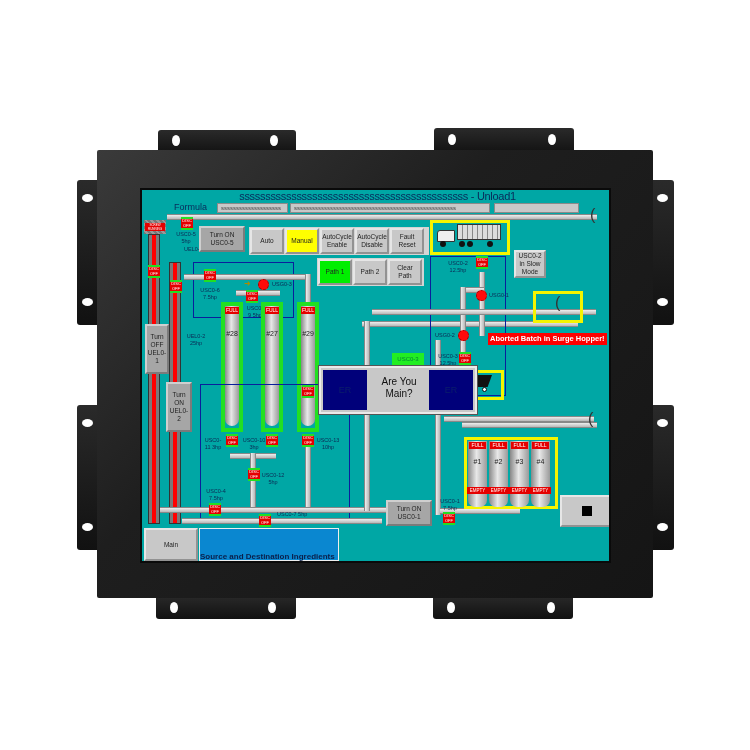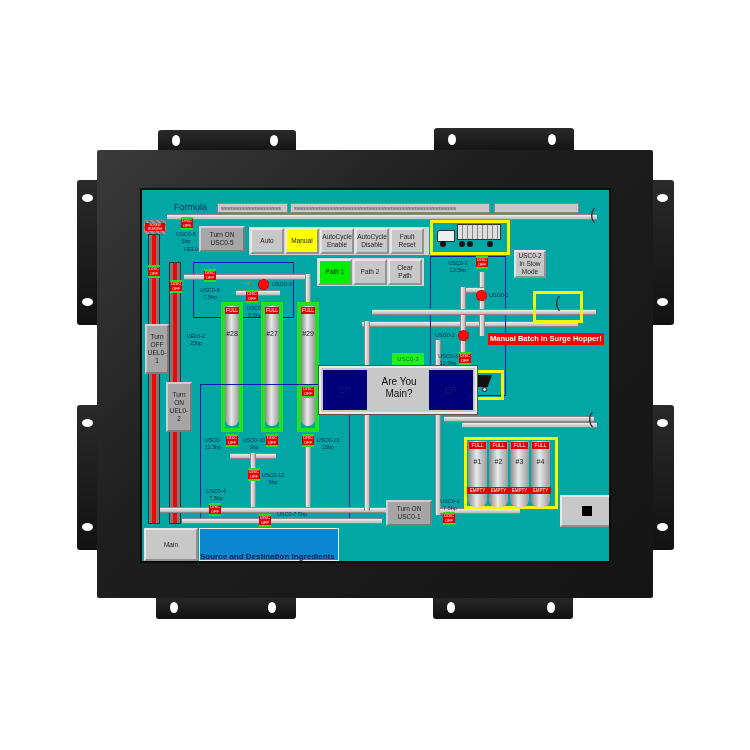--- a/index.html
+++ b/index.html
@@ -60,20 +60,21 @@
 </div>
 <div class="abs bracket" style="left:650px;top:405px;width:24px;height:145px;">
   <div class="abs hole" style="left:7px;top:14px;width:11px;height:8px;"></div>
   <div class="abs hole" style="left:7px;top:118px;width:11px;height:8px;"></div>
 </div>
 
 <div class="abs bezel"></div>
 
 <div class="abs screen">
 
+  <div class="abs title">ssssssssssssssssssssssssssssssssssssssssssss - Unload1</div>
 
   <div class="abs" style="left:32px;top:12px;font-size:9px;color:#082a5a;">Formula</div>
   <div class="abs field" style="left:75px;top:13px;width:71px;height:10px;">ssssssssssssssssssss</div>
   <div class="abs field" style="left:148px;top:13px;width:200px;height:10px;">ssssssssssssssssssssssssssssssssssssssssssssssssssssss</div>
   <div class="abs field" style="left:352px;top:13px;width:85px;height:10px;"></div>
 
   <div class="abs pipe-h" style="left:25px;top:24px;width:430px;"></div>
   <div class="abs" style="left:448px;top:16px;font-size:16px;color:#333;">(</div>
 
   <div class="abs" style="left:2px;top:30px;width:22px;height:14px;background:repeating-linear-gradient(45deg,#777,#777 2px,#999 2px,#999 4px);">
@@ -183,21 +184,21 @@
   <div class="abs pipe-v" style="left:318px;top:97px;height:70px;"></div>
   <div class="abs pump" style="left:334px;top:100px;"></div>
   <div class="abs lbl" style="left:347px;top:102px;">USG0-1</div>
   <div class="abs pump" style="left:316px;top:140px;"></div>
   <div class="abs lbl" style="left:293px;top:142px;">USG0-2</div>
   <div class="abs pipe-h" style="left:230px;top:119px;width:224px;"></div>
 
   <div class="abs yellow-box" style="left:391px;top:101px;width:50px;height:32px;"></div>
   <div class="abs" style="left:413px;top:104px;font-size:16px;color:#333;">(</div>
 
-  <div class="abs" style="left:346px;top:143px;height:12px;padding:0 2px;background:#ff0000;color:#fff;font-size:7.5px;font-weight:bold;line-height:12px;white-space:nowrap;">Manual Batch in Surge Hopper!</div>
+  <div class="abs" style="left:346px;top:143px;height:12px;padding:0 2px;background:#ff0000;color:#fff;font-size:7.5px;font-weight:bold;line-height:12px;white-space:nowrap;">Aborted Batch in Surge Hopper!</div>
 
   <div class="abs" style="left:250px;top:163px;width:32px;height:12px;background:#22ee22;font-size:6px;text-align:center;line-height:12px;color:#083;">USC0-3</div>
   <div class="abs lbl" style="left:294px;top:163px;width:24px;white-space:normal;">USC0-3 12.5hp</div>
   <div class="abs valve" style="left:317px;top:162px;">DISC OFF</div>
 
   <div class="abs yellow-box" style="left:320px;top:180px;width:42px;height:30px;"></div>
   <div class="abs" style="left:326px;top:183px;width:32px;height:22px;">
     <div class="abs" style="left:2px;top:2px;width:22px;height:12px;background:#111;clip-path:polygon(0 0,100% 0,80% 100%,20% 100%);"></div>
     <div class="abs" style="left:4px;top:14px;width:5px;height:5px;background:#fff;border:1px solid #111;border-radius:50%;"></div>
     <div class="abs" style="left:14px;top:14px;width:5px;height:5px;background:#fff;border:1px solid #111;border-radius:50%;"></div>

